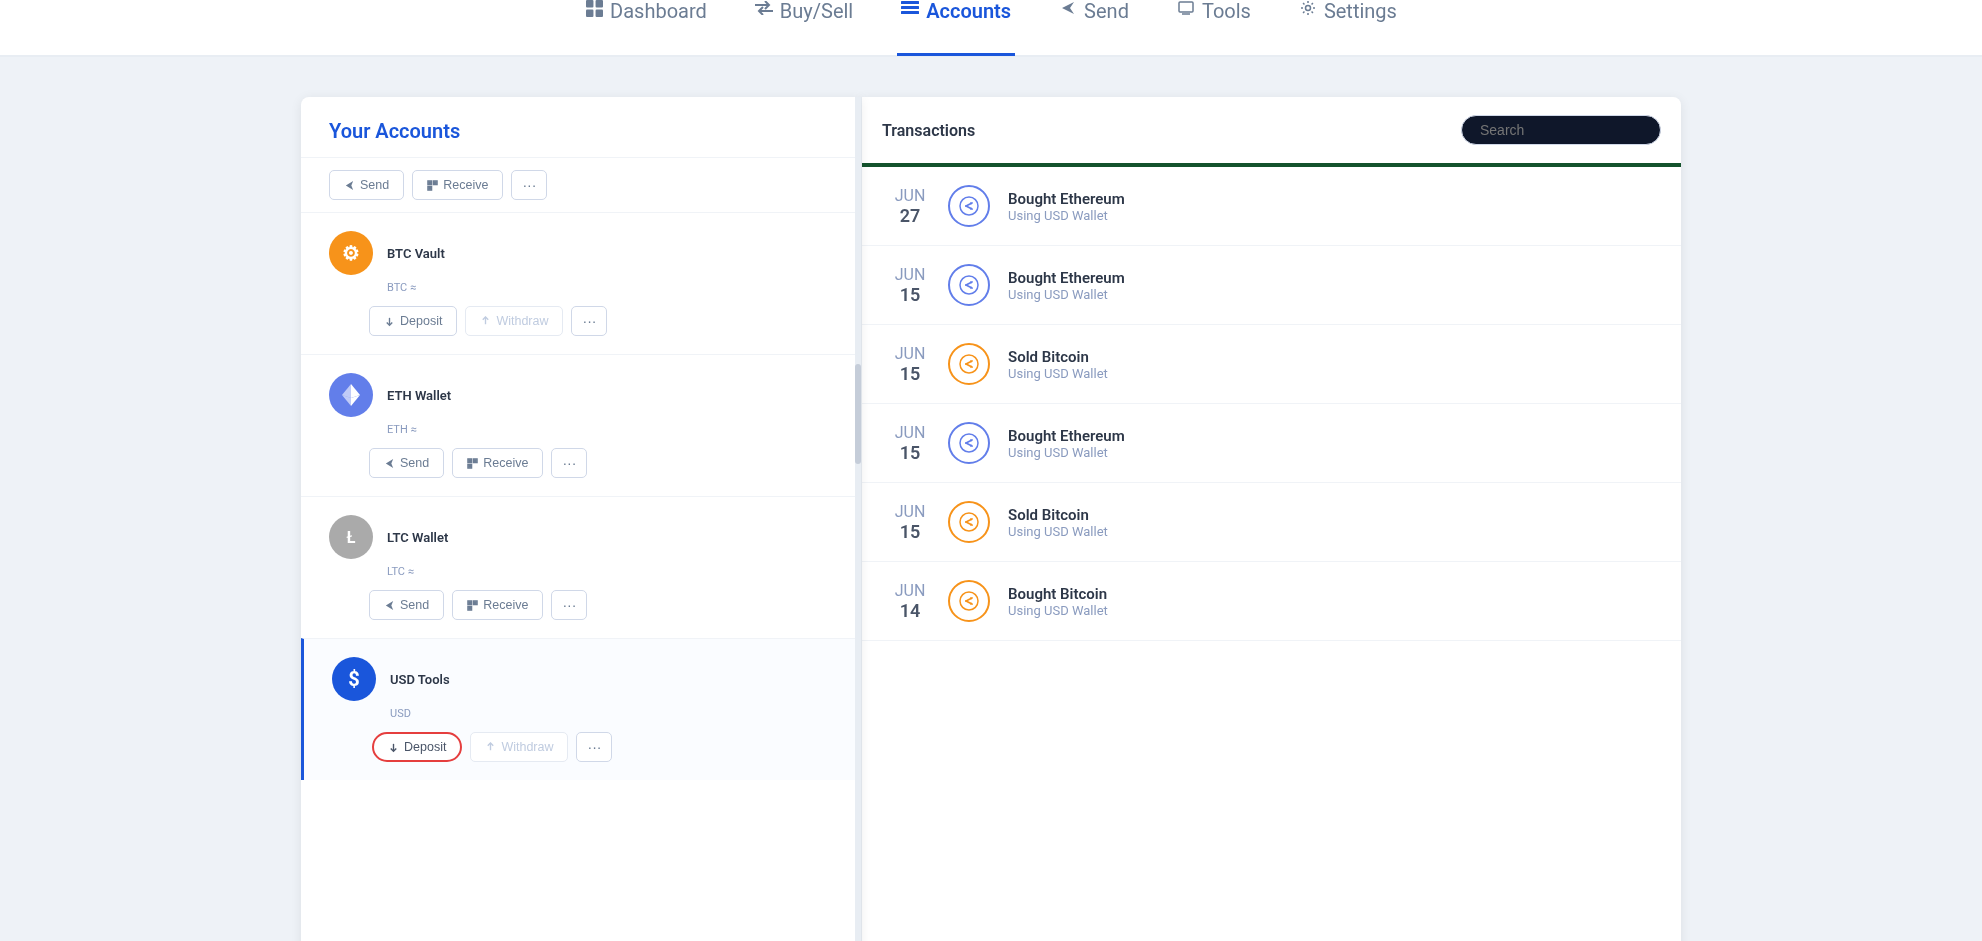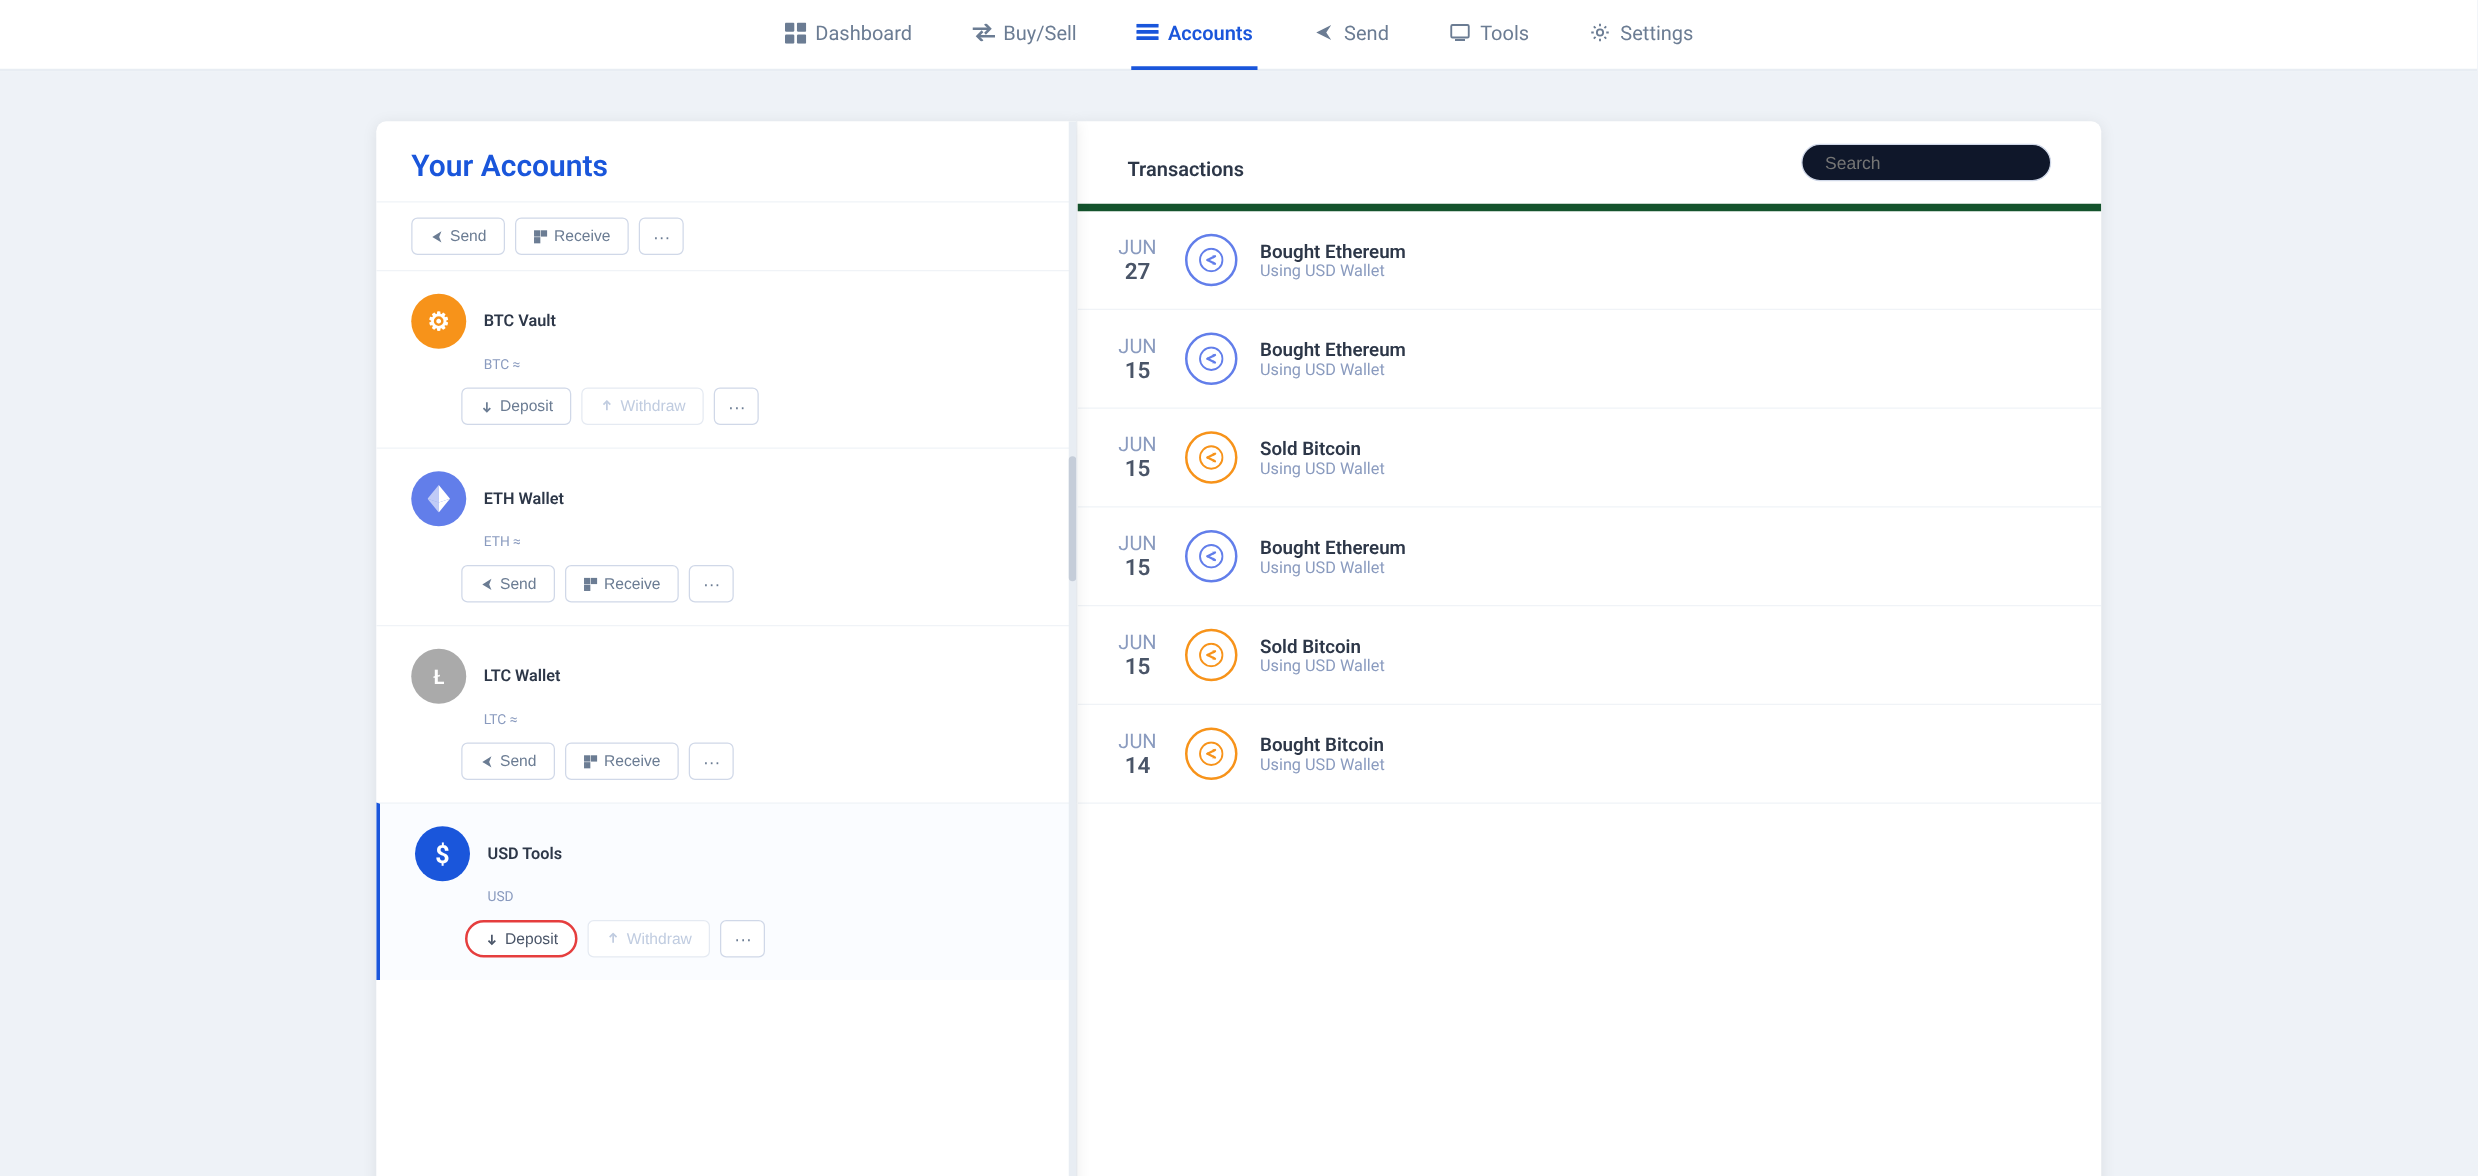--- a/index.html
+++ b/index.html
@@ -15,24 +15,24 @@
       background: #fff;
       border-bottom: 2px solid #e8edf3;
       display: flex;
       align-items: center;
       justify-content: center;
       height: 57px;
       gap: 40px;
     }
     .nav-item {
       display: flex;
-      align-items: center;
+      align-items: flex-start;
       gap: 7px;
       color: #6b7c93;
-      font-size: 16px;
+      font-size: 20px;
       cursor: pointer;
       padding: 0 4px;
       height: 57px;
       border-bottom: 3px solid transparent;
       text-decoration: none;
     }
     .nav-item.active {
       color: #1a56db;
       border-bottom: 3px solid #1a56db;
       font-weight: 600;
@@ -57,21 +57,21 @@
       background: #fff;
       width: 560px;
       border-radius: 8px 0 0 8px;
       box-shadow: 0 2px 12px rgba(0,0,0,0.08);
       overflow: hidden;
     }
 
     .accounts-header {
       padding: 22px 28px 14px;
       color: #1a56db;
-      font-size: 24px;
+      font-size: 20px;
       font-weight: 600;
     }
 
     
     .account-item {
       padding: 18px 28px;
       border-top: 1px solid #f0f3f7;
       position: relative;
     }
     .account-item.selected {
@@ -156,24 +156,24 @@
       flex: 1;
       max-width: 820px;
       border-radius: 0 8px 8px 0;
       box-shadow: 0 2px 12px rgba(0,0,0,0.08);
       border-left: 1px solid #e8edf3;
       overflow: hidden;
     }
 
     .tx-header {
       display: flex;
-      align-items: flex-end;
+      align-items: center;
       justify-content: space-between;
-      padding: 18px 40px;
-      border-bottom: 6px solid #14532d;
+      padding: 18px 20px;
+      border-bottom: 4px solid #14532d;
     }
     .tx-title {
       font-size: 16px;
       font-weight: 600;
       color: #2d3748;
     }
     .search-box {
       border: 1.5px solid #d0d8e8;
       border-radius: 20px;
       padding: 6px 18px;

